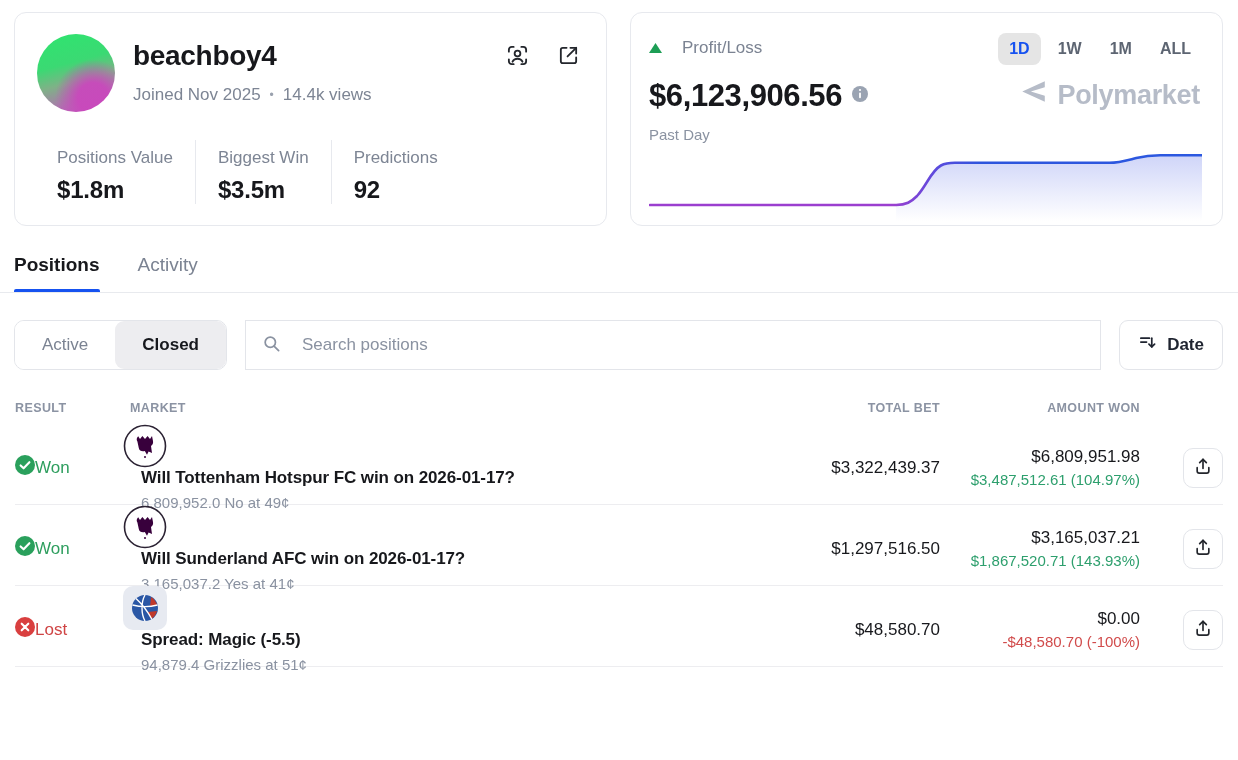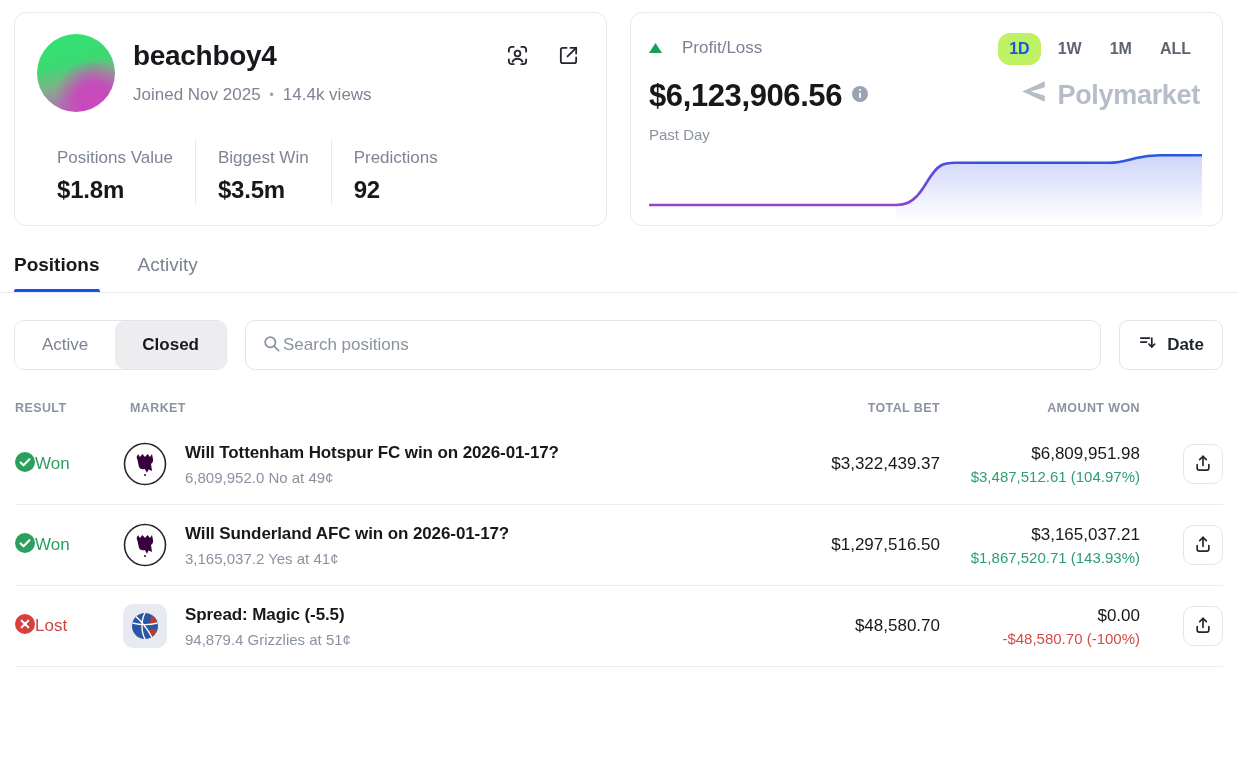--- a/index.html
+++ b/index.html
@@ -27,21 +27,21 @@
   .stat + .stat { border-left:1px solid #e7e9ee; padding-left:22px; }
   .stat-label { font-size:17px; color:#7d8594;margin-top:8px; }
   .stat-value { font-size:24px; font-weight:700; margin-top:8px; letter-spacing:-.2px; }
 
   
   .pnl-card { padding:20px 20px 14px 18px; display:flex; flex-direction:column; }
   .pnl-top { display:flex; align-items:flex-start; }
   .pnl-label { display:flex; align-items:center; gap:20px; font-size:17px; color:#7b8392; padding-top:5px; }
   .ranges { margin-left:auto; display:flex; gap:6px; }
   .range-btn { border:none; background:none; font-size:16px; font-weight:600; color:#5d6572; padding:7px 11px; border-radius:8px; cursor:pointer; font-family:inherit; }
-  .range-btn.active { color:#1652f0; background:#bef264;border-radius:12px; }
+  .range-btn.active { color:#1652f0; background:#e5e5e5; }
   .pnl-amount-row { display:flex; align-items:center; margin-top:12px; }
   .pnl-amount { font-size:31px; font-weight:700; letter-spacing:-.4px; }
   .info-icon { margin-left:10px; }
   .brand { margin-left:auto; display:flex; align-items:center; gap:9px; color:#b6bcc8; font-size:27px; font-weight:600; letter-spacing:-.3px; padding-right:2px; }
   .pnl-period { font-size:15px; color:#8a92a1; margin-top:12px; }
   .chart-wrap { margin-top:auto; height:78px; }
   .chart-wrap svg { display:block; width:100%; height:78px; }
 
   
   .tabs { padding:0 15px 0 14px; margin-top:28px; }
@@ -50,38 +50,38 @@
   .tab.active { font-weight:700; color:#17181c; }
   .tab.inactive { color:#7b8392; font-weight:500; }
   .tab.active::after { content:""; position:absolute; left:0; right:0; bottom:0; height:3px; background:#1652f0; border-radius:2px 2px 0 0; }
   .tabs-divider { height:1px; background:#e8eaee; margin:0 0 0 0; }
 
   
   .filter-row { display:flex; gap:18px; padding:0 15px 0 14px; margin-top:27px; align-items:center; }
   .segmented { display:flex; border:1px solid #e3e5ea; border-radius:10px; overflow:hidden; height:50px; background:#fff; }
   .segment { border:none; background:#fff; font-size:17px; color:#7b8392; padding:0 27px; cursor:pointer; font-family:inherit; }
   .segment.selected { background:#ededf0; color:#16181d; font-weight:600; border-radius:9px; }
-  .search-box { flex:1; height:50px; border:1px solid #e3e5ea; border-radius:10px; display:flex; align-items:center; padding:0 16px; gap:2px; background:#fff; }
+  .search-box { flex:1; height:50px; border:1px solid #e3e5ea; border-radius:0; display:flex; align-items:center; padding:0 16px; gap:21px; background:#fff; }
   .search-box input { border:none; outline:none; font-size:17px; flex:1; color:#17181c; font-family:inherit; background:transparent; }
   .search-box input::placeholder { color:#8a92a1; }
   .date-btn { height:50px; border:1px solid #e3e5ea; border-radius:9px; background:#fff; display:flex; align-items:center; gap:10px; padding:0 18px; font-size:17px; font-weight:600; color:#1f2430; cursor:pointer; font-family:inherit; }
 
   
   .table { padding:0 15px 0 15px; }
   .thead, .trow { display:grid; grid-template-columns:108px 1fr 250px 215px 68px; align-items:center; }
   .thead { margin-top:21px; height:33px; font-size:12.5px; font-weight:700; color:#8b93a3; letter-spacing:.4px; }
   .th-market { padding-left:7px; }
   .th-right { text-align:right; }
   .th-bet { padding-right:0; }
   .th-won { padding-right:15px; }
   .trow { height:81px; border-bottom:1px solid #ededf0; }
   .result-cell { display:flex; align-items:center; font-size:17px; font-weight:500; }
   .result-cell.won { color:#2e9e5e; }
   .result-cell.lost { color:#cf4444; }
-  .market-cell { display:flex; align-items:flex-end; }
+  .market-cell { display:flex; align-items:flex-start;flex-direction:column; }
   .mkt-icon { width:44px; height:44px; flex:0 0 auto; display:flex; align-items:center; justify-content:center; }
   .mkt-icon.square { background:#e7eaf1; border-radius:10px; }
   .mkt-text { margin-left:18px; }
   .mkt-title { font-size:17px; font-weight:700; letter-spacing:-.1px; }
   .mkt-sub { font-size:15px; color:#8a92a1; margin-top:6px; }
   .bet-cell { text-align:right; font-size:17px; white-space:nowrap; }
   .won-cell { text-align:right; padding-right:15px; white-space:nowrap; }
   .won-main { font-size:17px; }
   .won-sub { font-size:15px; margin-top:4px; }
   .won-sub.pos { color:#2d9f6d; }

